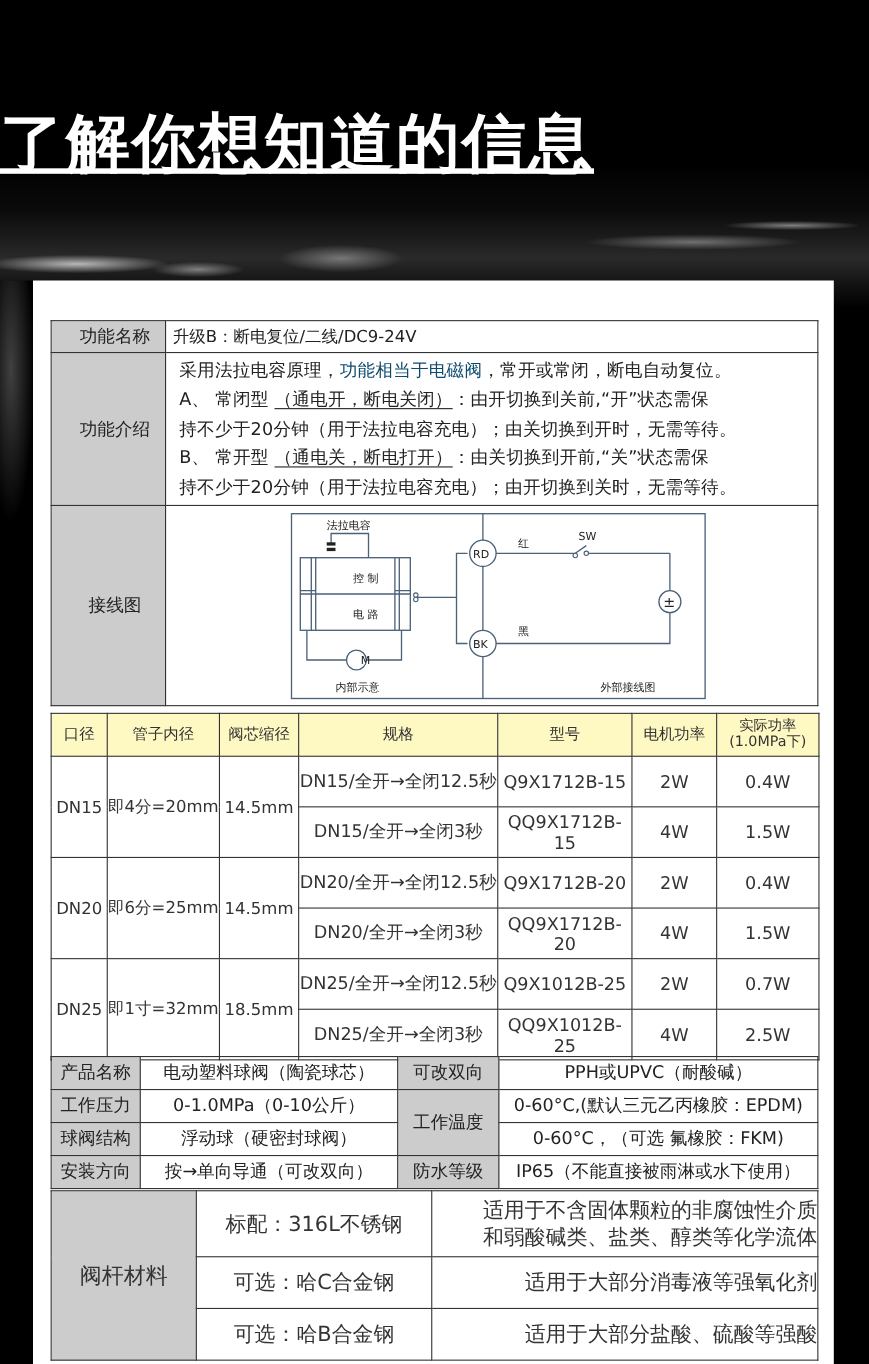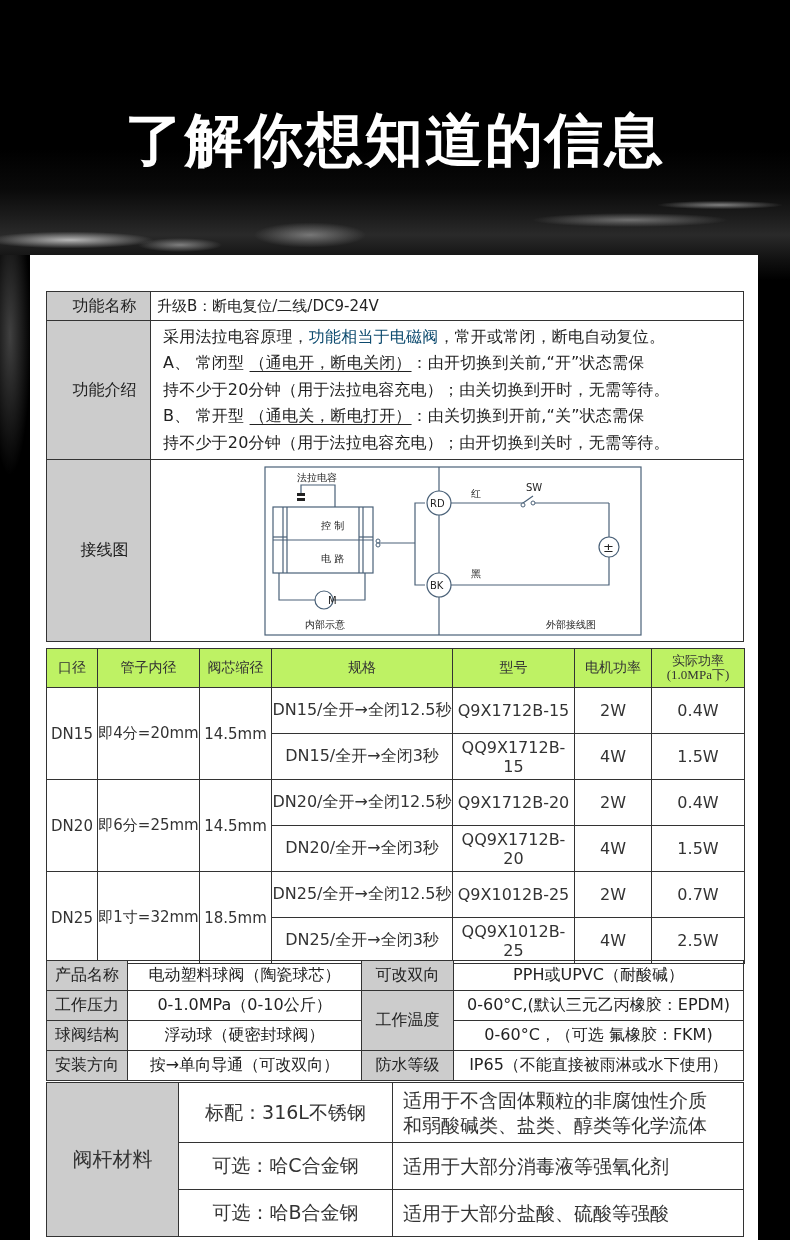--- a/index.html
+++ b/index.html
@@ -17,23 +17,24 @@
   .splash {
     position: absolute; left: -20px; top: 195px; width: 830px; height: 70px;
     background:
       radial-gradient(ellipse 120px 12px at 90px 45px, rgba(210,210,210,0.85), rgba(0,0,0,0) 70%),
       radial-gradient(ellipse 80px 18px at 330px 40px, rgba(170,170,170,0.6), rgba(0,0,0,0) 70%),
       radial-gradient(ellipse 60px 10px at 200px 50px, rgba(190,190,190,0.6), rgba(0,0,0,0) 70%),
       radial-gradient(ellipse 140px 10px at 650px 25px, rgba(180,180,180,0.55), rgba(0,0,0,0) 70%),
       radial-gradient(ellipse 90px 6px at 740px 10px, rgba(200,200,200,0.6), rgba(0,0,0,0) 70%);
   }
   .title {
-    position: absolute; left: 0; top: 102px; width: 790px; text-align: center;
+    position: absolute; left: 0; top: 92px; width: 790px; 
     color: #fff; font-size: 58px; font-weight: bold; letter-spacing: 2px;
     font-family: "DejaVu Sans", sans-serif;
+    text-decoration: underline;
   }
   .side-water-left {
     position: absolute; left: 0; top: 255px; width: 30px; height: 985px;
     background: radial-gradient(ellipse 30px 200px at 10px 80px, rgba(80,80,80,0.8), rgba(0,0,0,0) 70%), #000;
   }
   .panel {
     position: absolute; left: 30px; top: 255px; width: 728px; height: 985px;
     background: #fff;
   }
   table { border-collapse: collapse; table-layout: fixed; }
@@ -43,31 +44,31 @@
   }
   .gray { background: #cccccc; }
   .t1 { position: absolute; left: 16px; top: 36px; width: 698px; }
   .t1 td { font-size: 16px; padding-left: 12px; }
   .t1 .lab { width: 104px; text-align: center; }
   .desc { padding: 2px 6px; line-height: 26.5px; font-size: 16px; color: #222; letter-spacing: 0.2px; }
   .red { color: #0c4a6e; }
   .ul { text-decoration: underline; text-underline-offset: 3px; }
   .t2 { position: absolute; left: 16px; top: 393px; width: 698px; }
   .t2 td { text-align: center; font-size: 16px; color: #333; }
-  .t2 .hdr td { background: #bef264; height: 38px; font-size: 14px; font-family: Liberation Serif, serif; }
+  .t2 .hdr td { background: #fef9c3; height: 38px; font-size: 14px; }
   .t2 .hdr .small { font-size: 13px; line-height: 14px; }
   .t2 .r td { height: 45px; }
   .t2 .sz { font-size: 15px; }
   .t3 { position: absolute; left: 16px; top: 705px; width: 698px; }
   .t3 td { text-align: center; font-size: 16px; height: 29px; color: #222; }
   .t4 { position: absolute; left: 16px; top: 827px; width: 698px; }
   .t4 td { font-size: 19px; color: #333; }
   .t4 .lab { width: 132px; text-align: center; font-size: 20px; }
   .t4 .c2 { width: 214px; text-align: center; }
-  .t4 .c3 { padding-left: 10px; text-align: left; line-height: 25px; }
+  .t4 .c3 { padding-left: 10px; text-align: right; line-height: 25px; }
   .diagram { position: relative; width: 380px; height: 172px; margin: 0 auto; }
   svg text { font-family: "DejaVu Sans", sans-serif; }
 </style>
 </head>
 <body>
 
 <div class="hero">
   <div class="splash"></div>
   <div class="title">了解你想知道的信息</div>
 </div>

